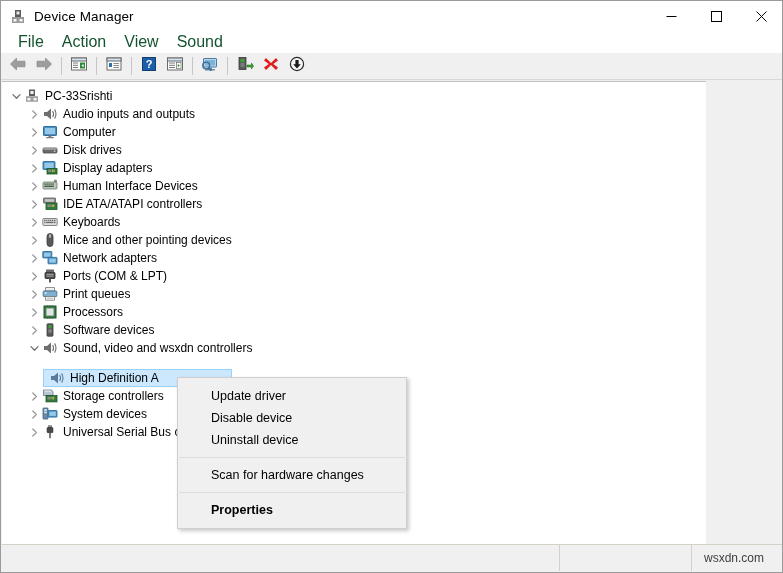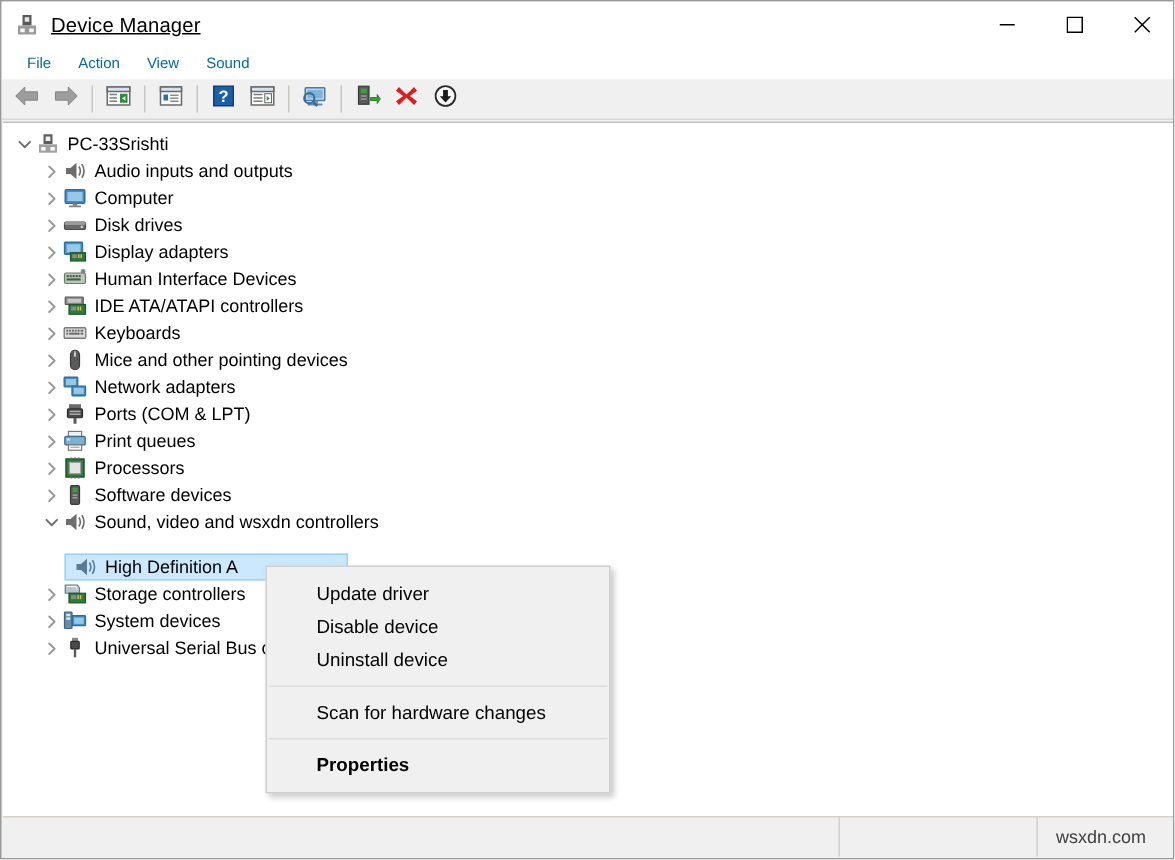--- a/index.html
+++ b/index.html
@@ -35,21 +35,20 @@
     width: 16px; height: 16px;
     margin-left: 9px;
     margin-right: 8px;
     position: relative;
     flex: none;
   }
   .title-text {
     font-size: 13.5px;
     color: #000000;
     letter-spacing: 0.1px;
-    text-decoration: underline;
   }
   .win-buttons {
     position: absolute;
     right: 0; top: 0;
     height: 31px;
     display: flex;
   }
   .win-btn {
     width: 45px;
     height: 31px;
@@ -67,22 +66,22 @@
     left: 0; top: 31px;
     width: 783px;
     height: 21px;
     background: #ffffff;
     display: flex;
     align-items: center;
     padding-left: 8px;
     box-sizing: border-box;
   }
   .menu-item {
-    font-size: 10px;
-    color: #0369a1;
+    font-size: 16px;
+    color: #14532d;
     padding: 2px 9px 3px 9px;
     cursor: default;
   }
 
   
   .toolbar {
     position: absolute;
     left: 0; top: 52px;
     width: 783px;
     height: 27px;
@@ -104,21 +103,21 @@
     width: 1px;
     height: 18px;
     background: #c6c6c6;
     margin: 0 4px;
   }
 
   
   .treepanel {
     position: absolute;
     left: 1px;  top: 80px;
-    width: 780px;
+    width: 704px;
     height: 465px;
     background: #ffffff;
     border-top: 1px solid #c0c0c0;
     overflow: hidden;
   }
   .tree {
     position: relative;
     padding-top: 5px;
   }
   .trow {

